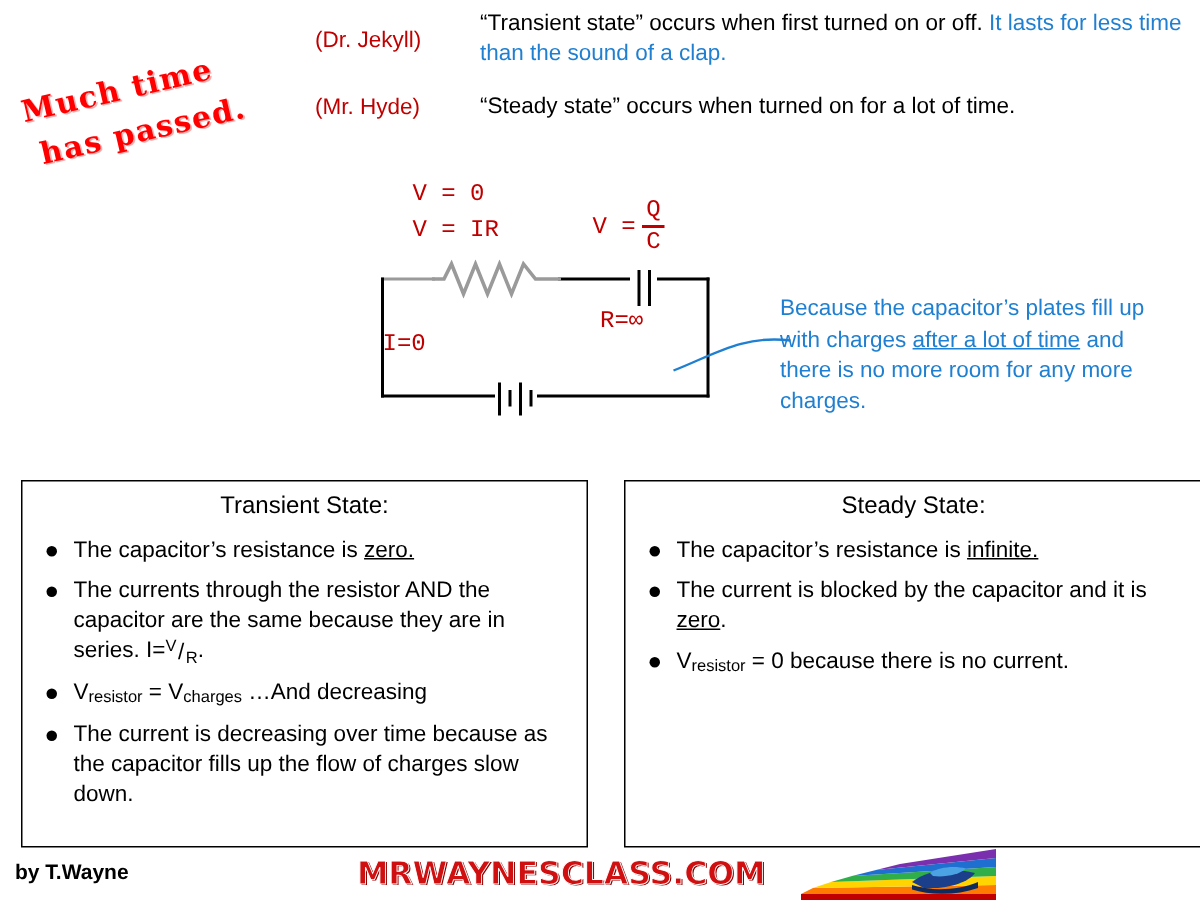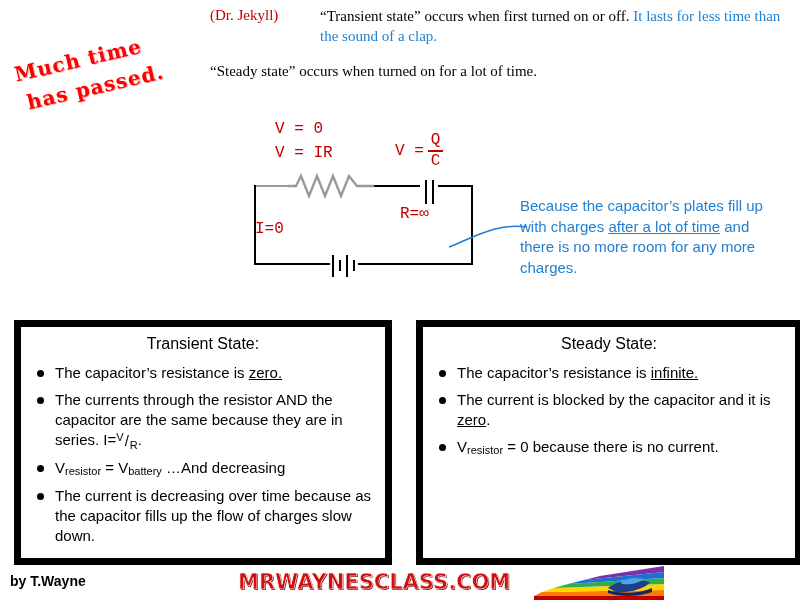--- a/index.html
+++ b/index.html
@@ -16,23 +16,22 @@
   }
   
   #dialogue {
     position: absolute;
     left: 210px;
     top: 6px;
     width: 580px;
   }
   .dia-row {
     display: flex;
-    align-items: flex-start;
+    align-items: center;
     margin-bottom: 14px;
-    font-family: Liberation Serif, serif;
   }
   .speaker {
     color: #c00000;
     font-size: 15px;
     width: 110px;
     flex: 0 0 110px;
     text-align: left;
     padding-top: 1px;
   }
   .quote {
@@ -149,21 +148,21 @@
     position: absolute;
     left: 415px;
     top: 215px;
     width: 115px;
     height: 45px;
   }
 
   
   .box {
     position: absolute;
-    border: 7px solid #000000;
+    border: 1px solid #000000;
     box-sizing: border-box;
     background: #ffffff;
     top: 320px;
     height: 245px;
   }
   #box-left  { left: 14px;  width: 378px; }
   #box-right { left: 400px; width: 386px; margin-left: 16px; }
   .box-title {
     text-align: center;
     font-size: 16px;
@@ -245,20 +244,21 @@
 <body>
 
 <div id="dialogue">
 
   <div class="dia-row">
     <div class="speaker">(Dr. Jekyll)</div>
     <div class="quote"><span>“Transient state” occurs when first turned on or off. </span><span class="blue">It lasts for less time than the sound of a clap.</span></div>
   </div>
 
   <div class="dia-row">
+    <div class="speaker">(Mr. Hyde)</div>
     <div class="quote"><span>“Steady state” occurs when turned on for a lot of time.</span></div>
   </div>
 
 </div>
 
 <div id="stamp">
   <div class="l1">Much time</div>
   <div class="l2">has passed.</div>
 </div>
 
@@ -319,21 +319,21 @@
 
 <div class="box" id="box-left">
   <div class="box-title">Transient State:</div>
   <ul class="bullets">
     <li>The capacitor’s resistance is <span class="u">zero.</span></li>
     <li>The currents through the resistor AND the capacitor are the same because they are in series. I=<span class="inlinefrac">
           <span class="n">V</span>
           <span class="s">/</span>
           <span class="d">R</span>
         </span>.</li>
-    <li>V<span class="sub">resistor</span> = V<span class="sub">battery</span> …And decreasing</li>
+    <li>V<span class="sub">resistor</span> = V<span class="sub">charges</span> …And decreasing</li>
     <li>The current is decreasing over time because as the capacitor fills up the flow of charges slow down.</li>
   </ul>
 </div>
 
 <div class="box" id="box-right">
   <div class="box-title">Steady State:</div>
   <ul class="bullets">
     <li>The capacitor’s resistance is <span class="u">infinite.</span></li>
     <li>The current is blocked by the capacitor and it is <span class="u">zero</span>.</li>
     <li>V<span class="sub">resistor</span> = 0 because there is no current.</li>

